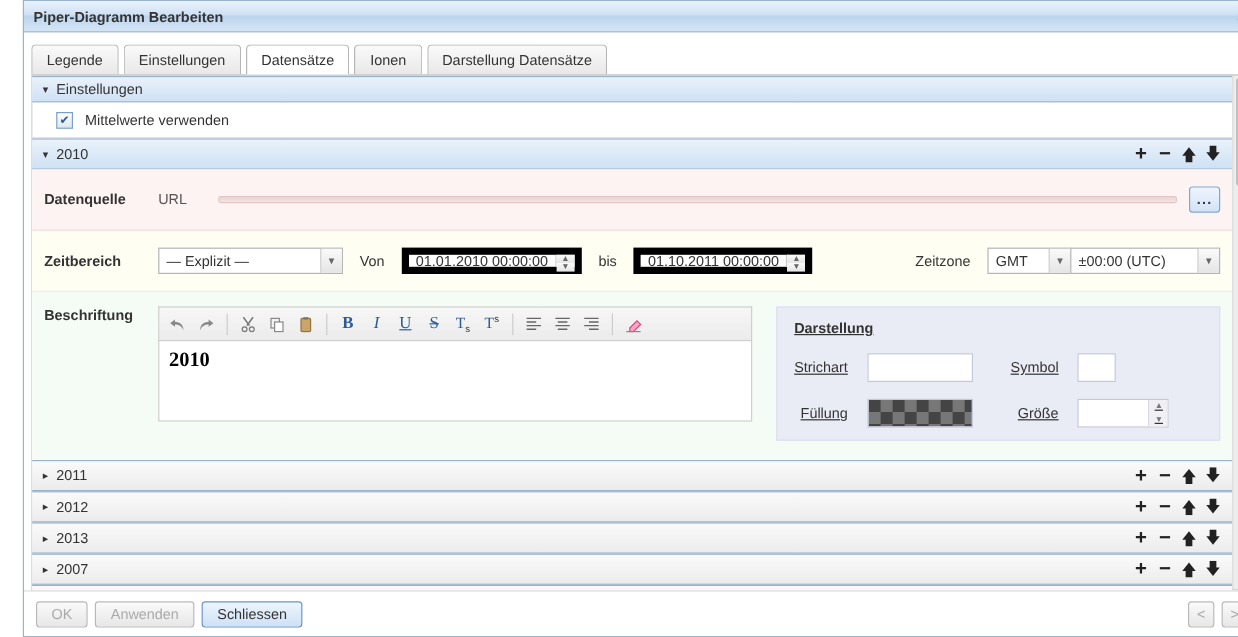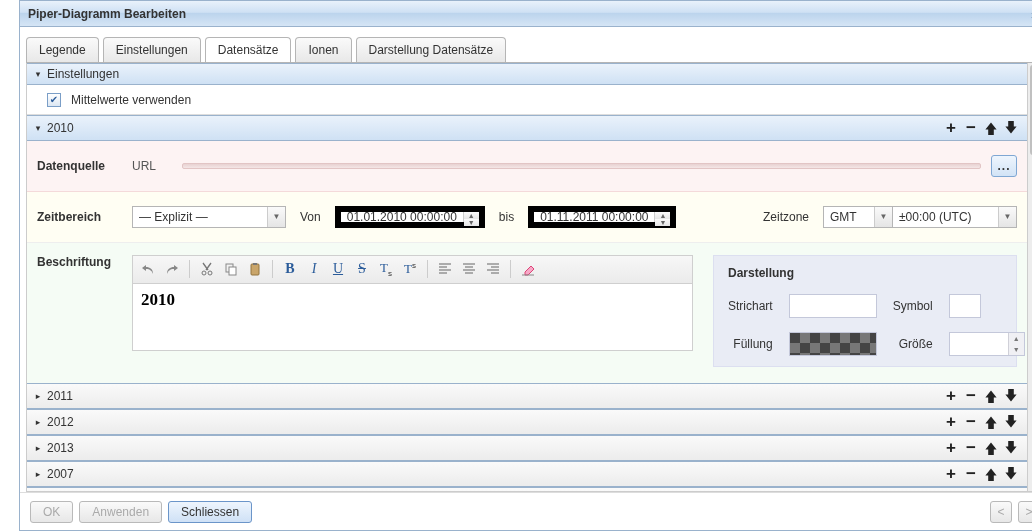--- a/index.html
+++ b/index.html
@@ -65,21 +65,21 @@
   .time-row .gap{width:14px;}
   
   .detail-row{display:flex;align-items:flex-start;padding:12px 10px 16px;background:#f5fcf5;}
   .editor-wrap{flex:1;margin-right:20px;}
   .toolbar{display:flex;align-items:center;border:1px solid #cfcfcf;border-bottom:none;background:linear-gradient(#f7f7f7,#ebebeb);height:28px;padding:0 4px;gap:2px;}
   .tbtn{width:22px;height:22px;display:flex;align-items:center;justify-content:center;border-radius:2px;cursor:pointer;}
   .tsep{width:1px;height:18px;background:#ccc;margin:0 4px;}
   .tbtn svg{width:14px;height:14px;}
   .editor{border:1px solid #cfcfcf;background:#fff;min-height:68px;padding:6px 8px;}
   .editor .content-text{font-family:"Times New Roman",serif;font-weight:bold;font-size:17px;color:#000;}
-  .display-box{width:304px;background:#e9ecf5;border:1px solid #dcdff0;padding:10px 14px;}
+  .display-box{width:370px;background:#e9ecf5;border:1px solid #dcdff0;padding:10px 14px;text-decoration:underline;}
   .display-box .head{font-weight:bold;margin-bottom:14px;}
   .display-grid{display:grid;grid-template-columns:auto 1fr auto 1fr;gap:14px 16px;align-items:center;}
   .display-grid .lbl{text-align:right;color:#333;}
   .swatch{border:1px solid #c4c8da;background:#fff;height:24px;width:88px;}
   .swatch.small{width:32px;height:24px;}
   .fill-swatch{height:24px;width:88px;position:relative;overflow:hidden;border:1px solid #c4c8da;
     background:
       repeating-conic-gradient(#777 0% 25%,#444 0% 50%) 0 0/20px 20px;}
   .size-spin{display:flex;height:24px;width:76px;border:1px solid #c4c8da;background:#fff;}
   .size-spin .v{flex:1;}
@@ -165,21 +165,21 @@
             <span class="val">01.01.2010 00:00:00</span>
             <span class="arrows">
                 <div>▲</div>
                 <div>▼</div>
               </span>
           </div>
           <span class="gap"></span>
           <span>bis</span>
           <span class="gap"></span>
           <div class="spin">
-            <span class="val">01.11.2011 00:00:00</span>
+            <span class="val">01.10.2011 00:00:00</span>
             <span class="arrows">
                 <div>▲</div>
                 <div>▼</div>
               </span>
           </div>
           <span style="flex:1"></span>
           <span>Zeitzone</span>
           <span class="gap"></span>
           <div class="combo" style="width:70px">
             <span class="val">GMT</span>

